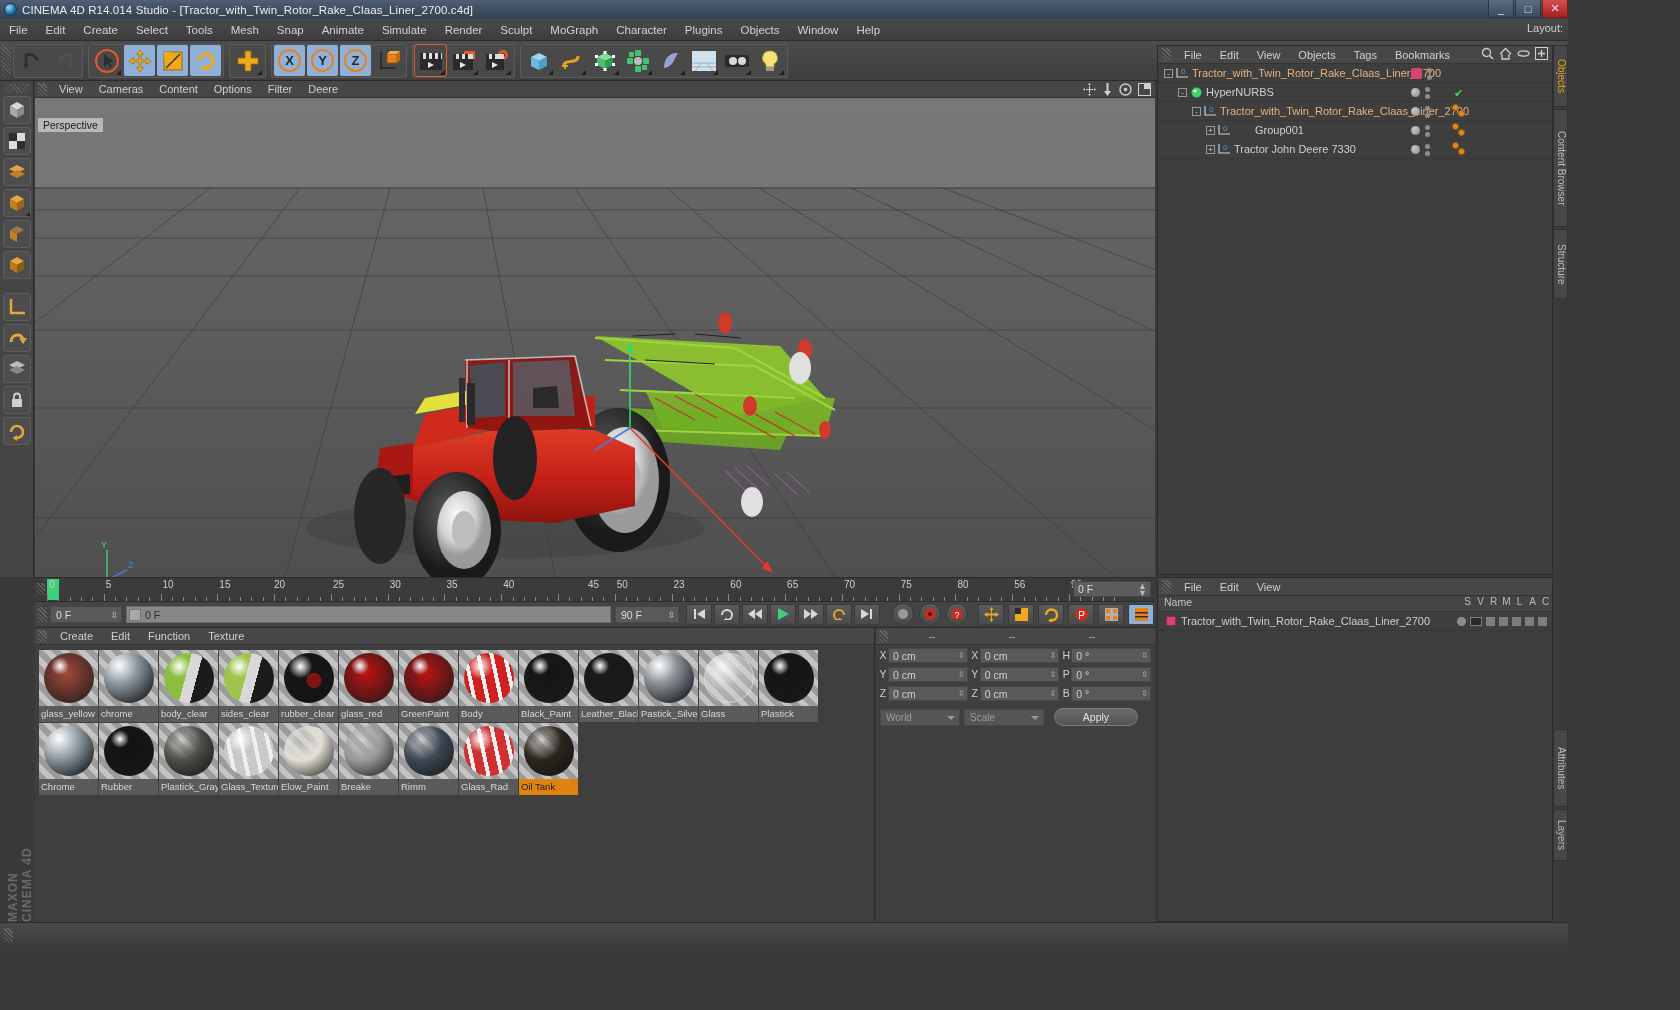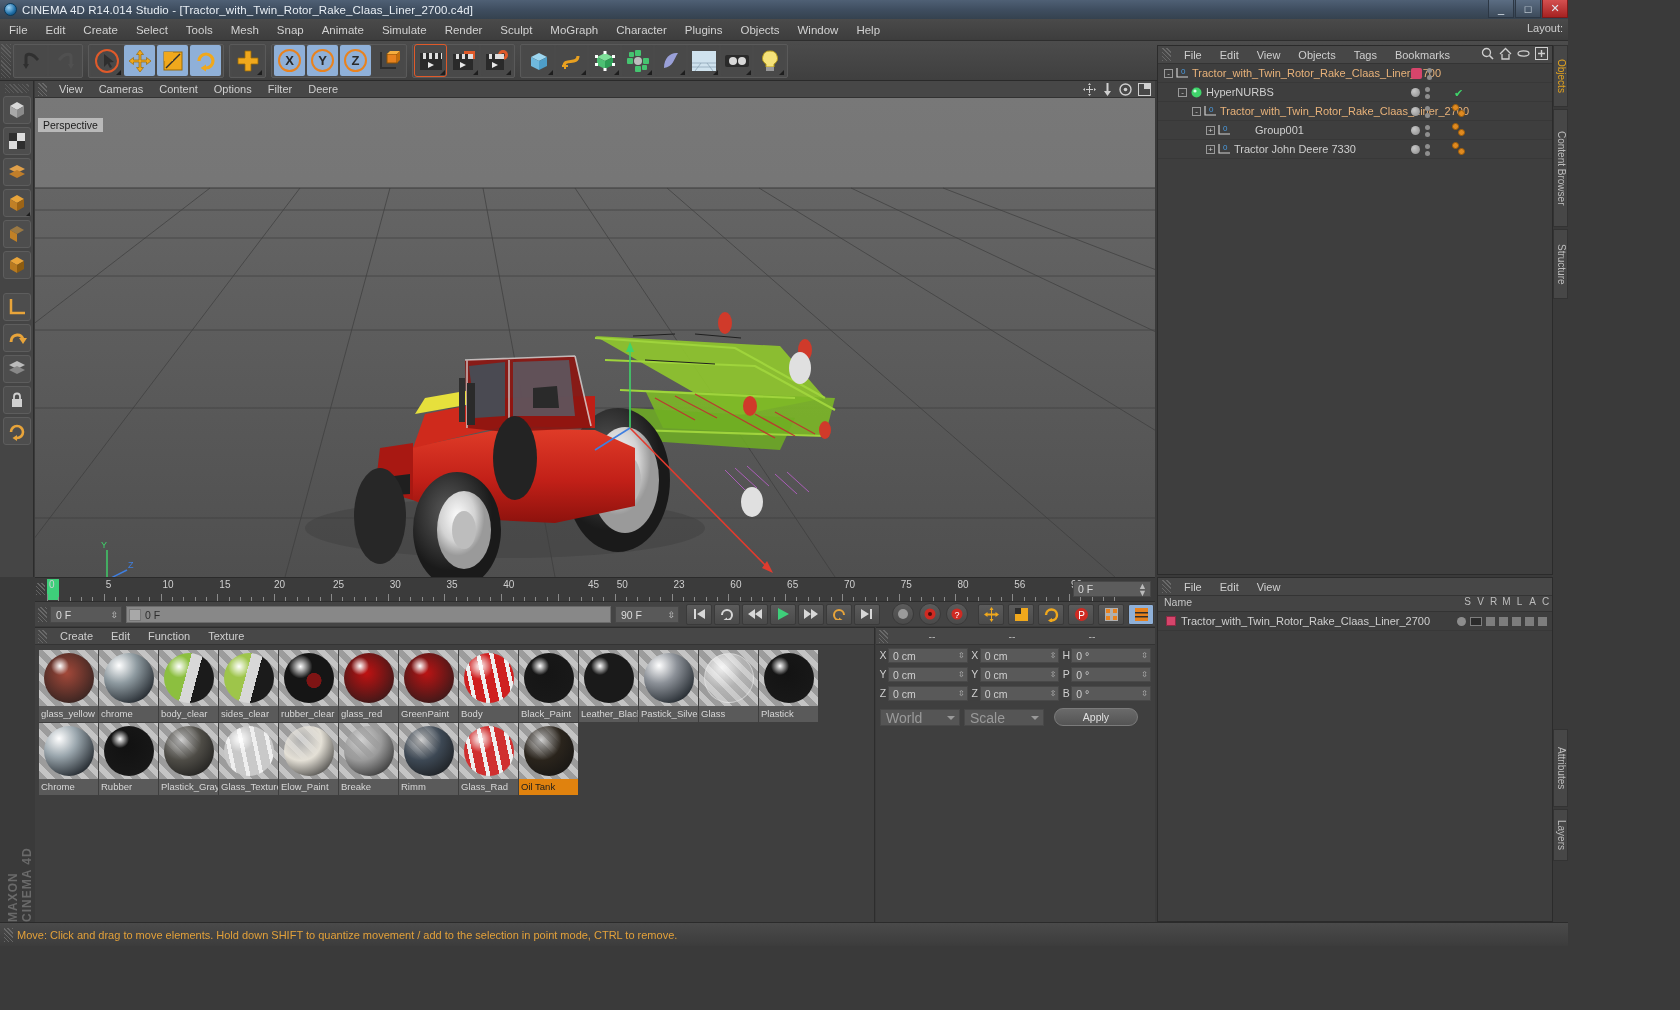--- a/index.html
+++ b/index.html
@@ -129,21 +129,21 @@
   #coordhdr .cgrip { width:9px;height:13px;margin:0 4px 0 3px;
     background-image:repeating-linear-gradient(45deg,#777 0 1px,transparent 1px 3px); opacity:.7;}
   #coordhdr .c { width:80px; text-align:center; font-size:10.5px; color:#b9b9b9;}
   .crow { display:flex; align-items:center; height:18px; margin:1px 2px; }
   .crow .ax { width:10px; text-align:center; font-size:10.5px; color:#cfcfcf; }
   .crow .fld { flex:1; height:15px; background:#595959; border:1px solid #484848; color:#d0d0d0;
     font-size:10.5px; line-height:14px; padding-left:4px; margin-right:2px; position:relative; }
   .crow .fld .sp { position:absolute; right:2px; top:0; font-size:8px; line-height:14px; color:#b5b5b5;}
   #coordbtns { display:flex; align-items:center; margin:6px 4px 0; gap:4px; }
   .cselect { width:80px; height:17px; background:#555; border:1px solid #484848; color:#9a9a9a;
-    font-size:14px; line-height:16px; padding-left:5px; position:relative;}
+    font-size:10px; line-height:16px; padding-left:5px; position:relative;}
   .cselect .arr { position:absolute; right:4px; top:6px; width:0;height:0;
     border-left:4px solid transparent;border-right:4px solid transparent;border-top:4px solid #999; }
   #applybtn { width:84px; height:18px; background:linear-gradient(to bottom,#6a6a6a,#545454);
     border:1px solid #7b7b7b; border-radius:9px; color:#e0e0e0; font-size:10.5px; text-align:center;
     line-height:17px; margin-left:6px;}
 
   
   #objman { position:absolute; left:1157px; top:45px; width:396px; height:530px;
     background:#3e3e3e; border:1px solid #2b2b2b; }
   #objmenu { height:18px; background:#474747; display:flex; align-items:center; border-bottom:1px solid #343434;}
@@ -1267,16 +1267,15 @@
   <div class="rtab" style="height:118px;">Content Browser</div>
   <div class="rtab" style="height:70px;">Structure</div>
   <div class="rtab" style="height:78px;margin-top:430px;">Attributes</div>
   <div class="rtab" style="height:52px;">Layers</div>
 </div>
 
 <div id="wm">MAXON CINEMA 4D</div>
 
 <div id="status">
   <span class="sgrip"></span>
-  <span class="txt">Move: Click and drag to move elements. Hold down SHIFT to quantize movement / add to the selection in point mode, CTRL to remove.</span>
 </div>
 <div id="botfill"></div>
 <div id="rightfill"></div>
 
 </body></html>

